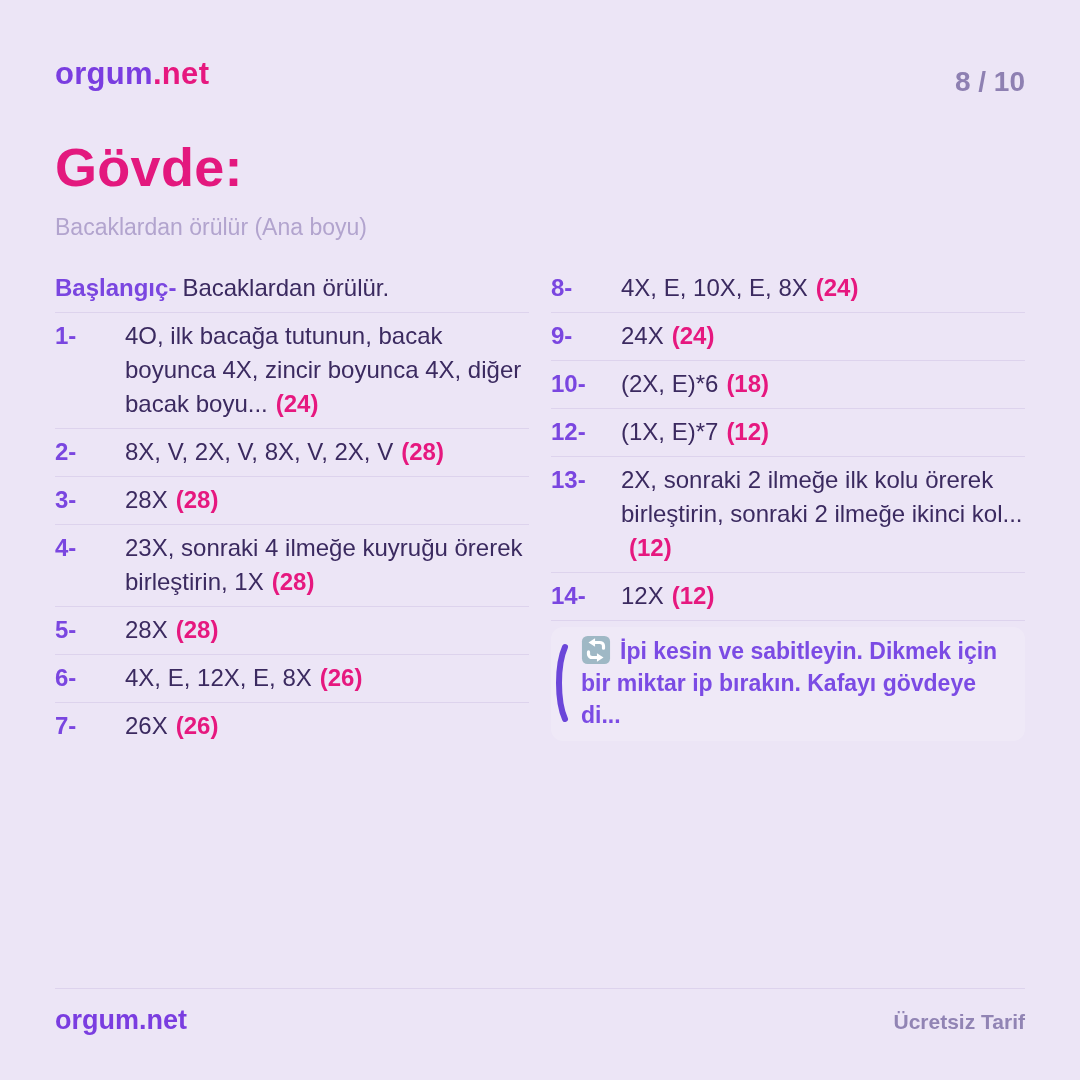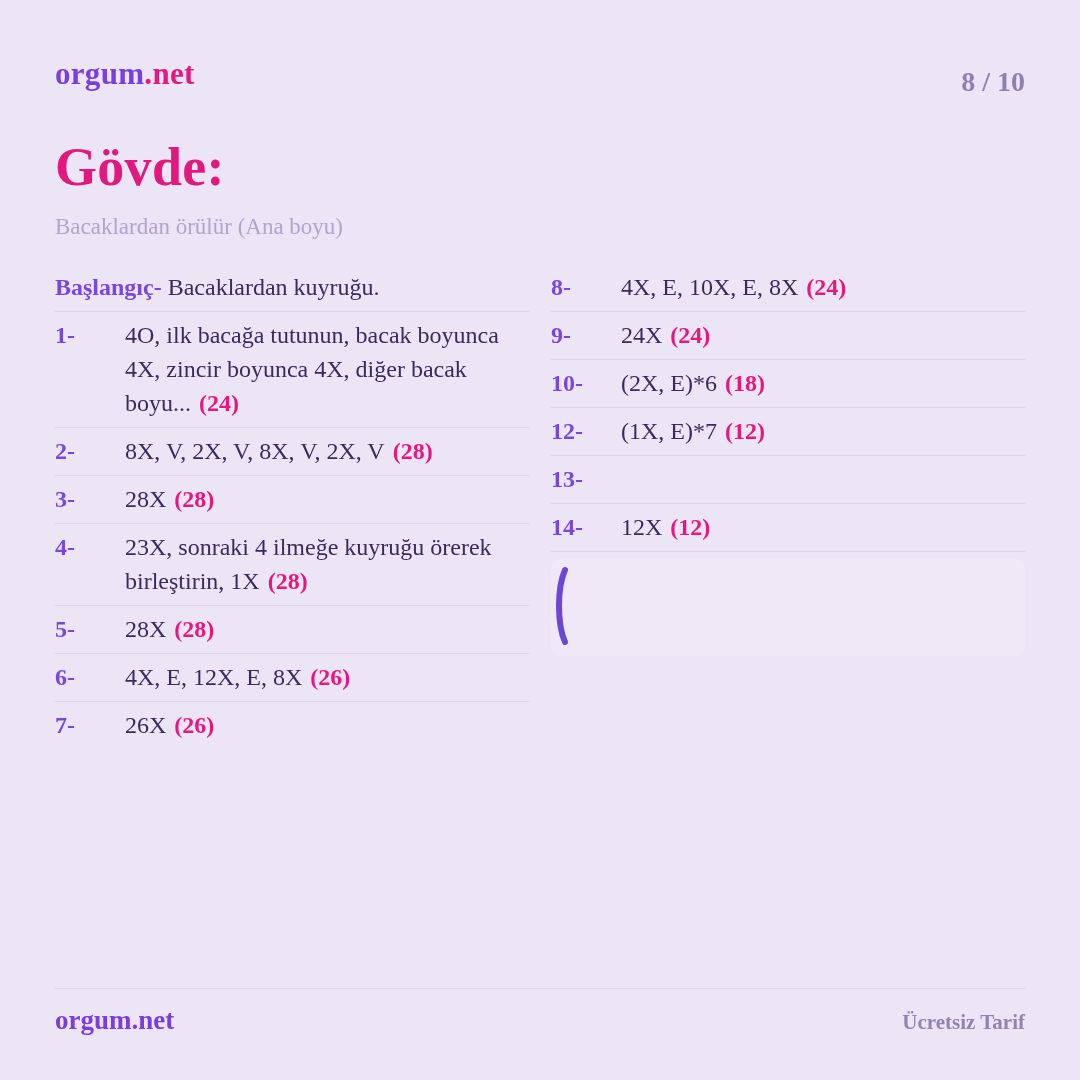--- a/index.html
+++ b/index.html
@@ -5,21 +5,21 @@
   html, body {
     margin: 0;
     padding: 0;
     background: #ECE5F6;
   }
   .page {
     position: relative;
     width: 1080px;
     height: 1080px;
     background: #ECE5F6;
-    font-family: Liberation Serif, serif;
+    font-family: Liberation Sans, sans-serif;
     box-sizing: border-box;
     padding: 50px 55px 0 55px;
     overflow: hidden;
   }
   .header {
     display: flex;
     justify-content: space-between;
     align-items: center;
   }
   .logo {
@@ -134,21 +134,21 @@
   </div>
 
   <h1 class="title">Gövde:</h1>
   <p class="subtitle">Bacaklardan örülür (Ana boyu)</p>
 
   <div class="columns">
     <div class="col">
       <div class="rows-left" id="col-left-rows">
   <div class="row">
     <span class="row-label">Başlangıç-</span>
-    <span class="row-text"><span>Bacaklardan kuyruğu.</span></span>
+    <span class="row-text"><span>Bacaklardan örülür.</span></span>
   </div>
 
   <div class="row">
     <span class="row-label">1-</span>
     <span class="row-text"><span>4O, ilk bacağa tutunun, bacak boyunca 4X, zincir boyunca 4X, diğer bacak boyu...</span><span class="count">(24)</span></span>
   </div>
 
   <div class="row">
     <span class="row-label">2-</span>
     <span class="row-text"><span>8X, V, 2X, V, 8X, V, 2X, V</span><span class="count">(28)</span></span>
@@ -198,31 +198,41 @@
   </div>
 
 
   <div class="row">
     <span class="row-label">12-</span>
     <span class="row-text"><span>(1X, E)*7</span><span class="count">(12)</span></span>
   </div>
 
   <div class="row">
     <span class="row-label">13-</span>
+    <span class="row-text"><span>2X, sonraki 2 ilmeğe ilk kolu örerek birleştirin, sonraki 2 ilmeğe ikinci kol...</span><span class="count">(12)</span></span>
   </div>
 
   <div class="row">
     <span class="row-label">14-</span>
     <span class="row-text"><span>12X</span><span class="count">(12)</span></span>
   </div>
 </div>
       <div class="note">
         <svg class="note-curve" width="16" height="80" viewBox="0 0 16 80">
           <path d="M12 4 C 4 22, 4 58, 12 76" stroke="#6B46D9" stroke-width="6" fill="none" stroke-linecap="round"></path>
         </svg>
+        <div class="note-text">
+          <svg class="note-icon" width="30" height="30" viewBox="0 0 32 32">
+            <rect x="1" y="1" width="30" height="30" rx="6" fill="#9FB8C5"></rect>
+            <path d="M24 14 V11.5 C24 9.2 22 8 20 8 H12" stroke="#FFFFFF" stroke-width="3.4" fill="none" stroke-linecap="round"></path>
+            <path d="M15 3.5 L8 8 L15 12.5 Z" fill="#FFFFFF"></path>
+            <path d="M8 18 V20.5 C8 22.8 10 24 12 24 H20" stroke="#FFFFFF" stroke-width="3.4" fill="none" stroke-linecap="round"></path>
+            <path d="M17 19.5 L24 24 L17 28.5 Z" fill="#FFFFFF"></path>
+          </svg><span>İpi kesin ve sabitleyin. Dikmek için bir miktar ip bırakın. Kafayı gövdeye di...</span>
+        </div>
       </div>
     </div>
   </div>
 
   <div class="footer">
     <div class="footer-logo">orgum.net</div>
     <div class="footer-right">Ücretsiz Tarif</div>
   </div>
 
 </div>

